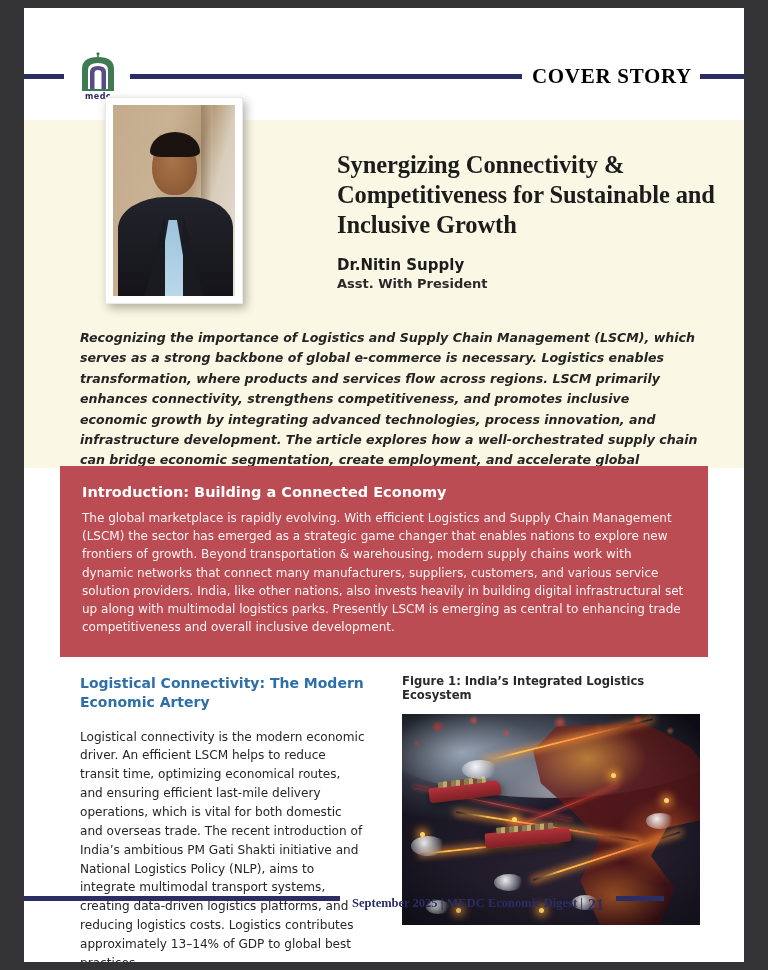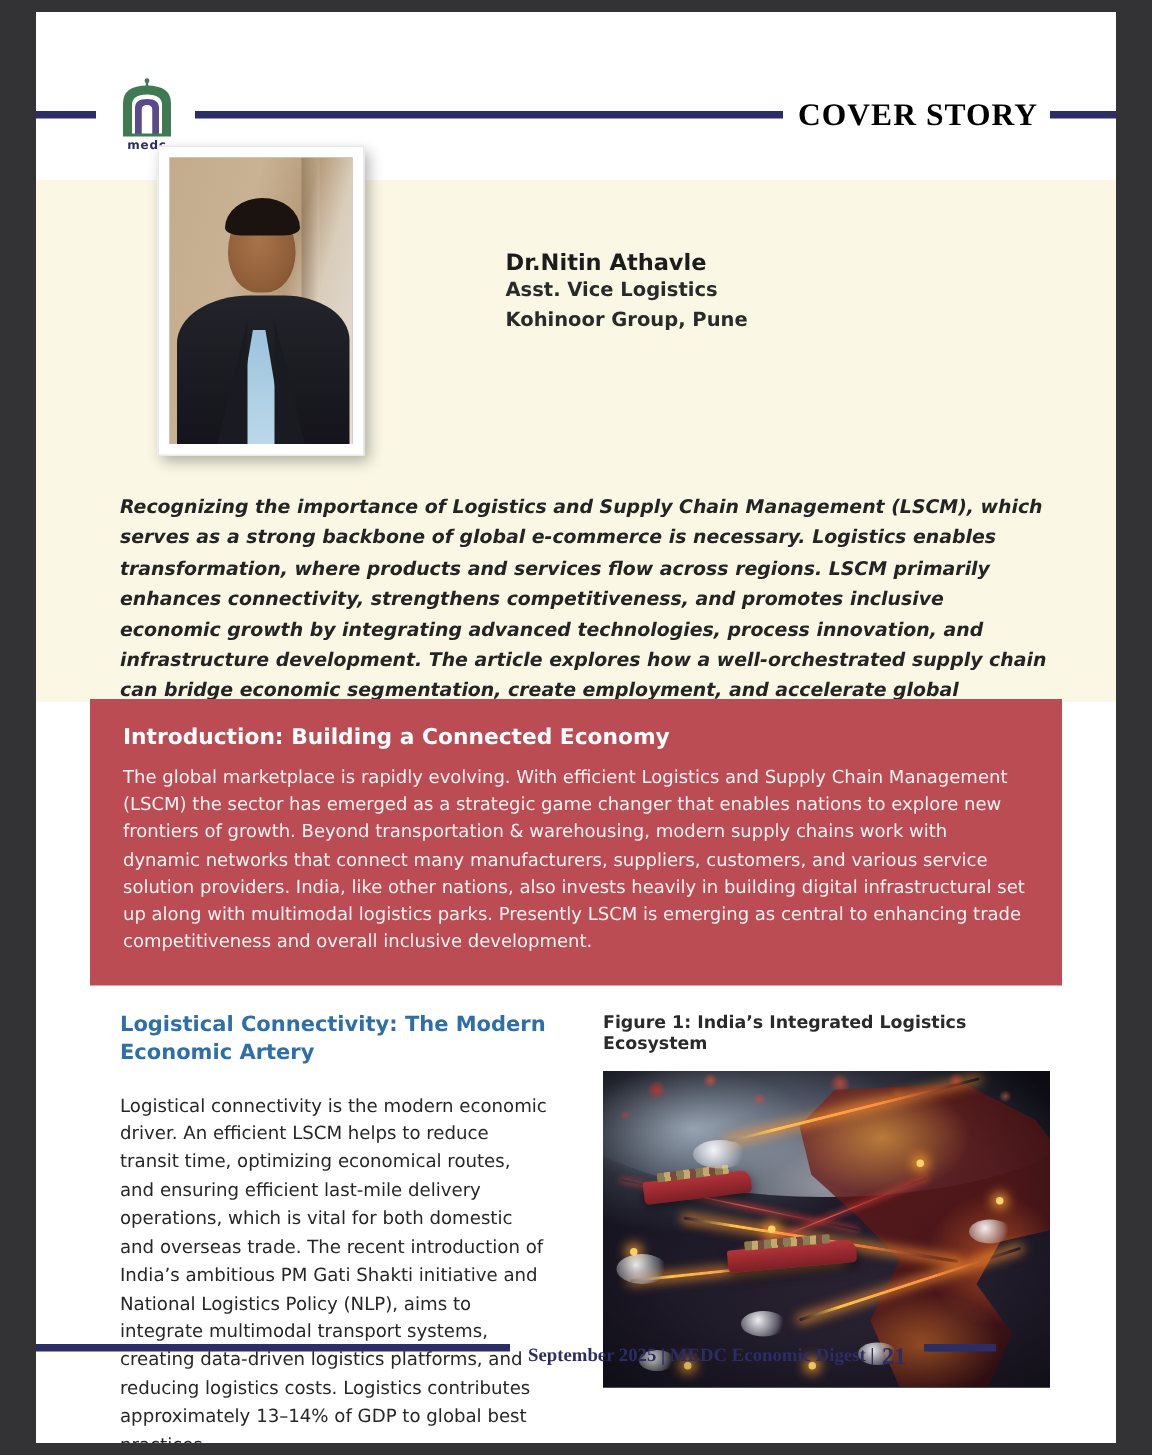--- a/index.html
+++ b/index.html
@@ -433,23 +433,23 @@
         <div class="torso"></div>
         <div class="shirt"></div>
         <div class="lapelL"></div>
         <div class="lapelR"></div>
         <div class="head"></div>
         <div class="hair"></div>
       </div>
     </div>
 
     <div class="hero-text">
-      <div class="author-name">Dr.Nitin Athavle</div>
-      <div class="author-role">Asst. Vice Logistics</div>
-      <div class="author-org">Kohinoor Group, Pune</div>
+      <div class="article-title">Synergizing Connectivity &amp; Competitiveness for Sustainable and Inclusive Growth</div>
+      <div class="author-name">Dr.Nitin Supply</div>
+      <div class="author-role">Asst. With President</div>
     </div>
   </div>
 
   <div class="standfirst">Recognizing the importance of Logistics and Supply Chain Management (LSCM), which serves as a strong backbone of global e-commerce is necessary. Logistics enables transformation, where products and services flow across regions. LSCM primarily enhances connectivity, strengthens competitiveness, and promotes inclusive economic growth by integrating advanced technologies, process innovation, and infrastructure development. The article explores how a well-orchestrated supply chain can bridge economic segmentation, create employment, and accelerate global development priorities.</div>
 
   <div class="intro-box">
     <div class="intro-title">Introduction: Building a Connected Economy</div>
     <div class="intro-body">The global marketplace is rapidly evolving. With efficient Logistics and Supply Chain Management (LSCM) the sector has emerged as a strategic game changer that enables nations to explore new frontiers of growth. Beyond transportation &amp; warehousing, modern supply chains work with dynamic networks that connect many manufacturers, suppliers, customers, and various service solution providers. India, like other nations, also invests heavily in building digital infrastructural set up along with multimodal logistics parks. Presently LSCM is emerging as  central to enhancing trade competitiveness and overall inclusive development.</div>
   </div>
 

